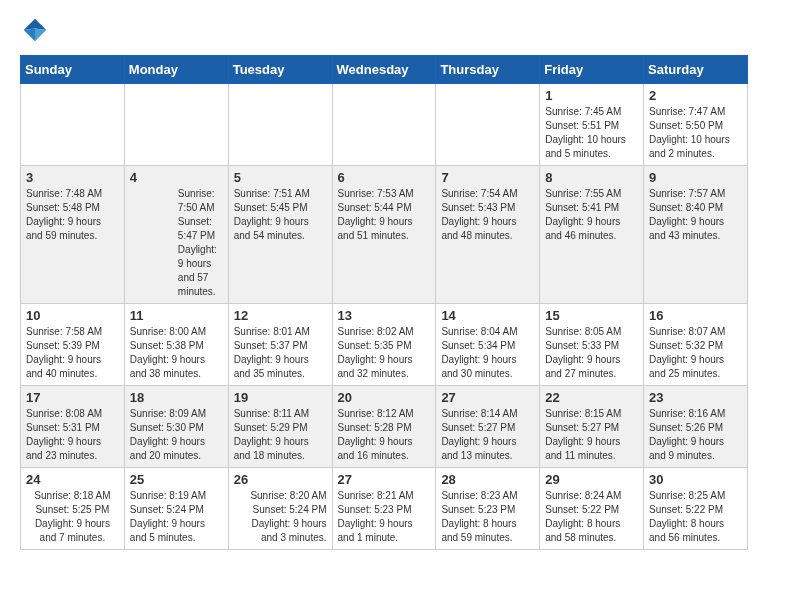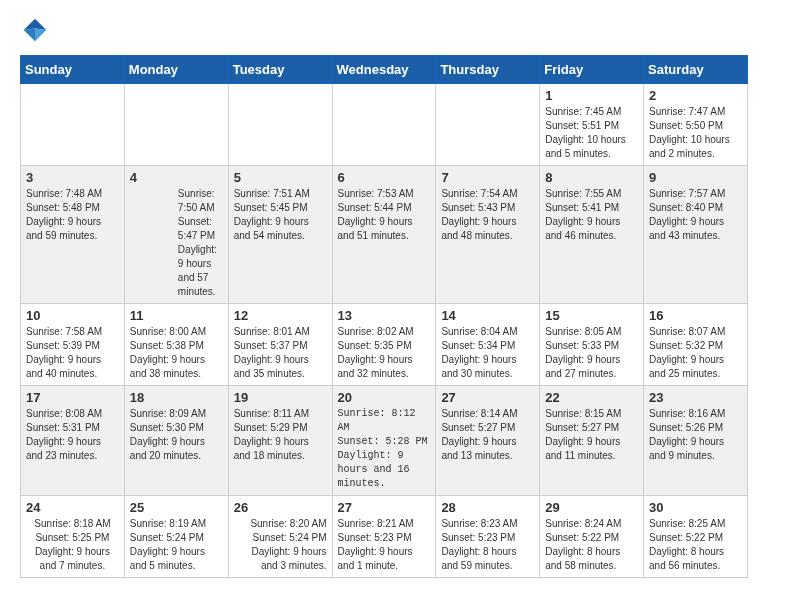--- a/index.html
+++ b/index.html
@@ -179,21 +179,21 @@
 Daylight: 9 hours and 20 minutes.</div>
           </td>
           <td>
             <span class="day-num">19</span>
             <div class="day-info" style="white-space: pre-line;">Sunrise: 8:11 AM
 Sunset: 5:29 PM
 Daylight: 9 hours and 18 minutes.</div>
           </td>
           <td>
             <span class="day-num">20</span>
-            <div class="day-info" style="white-space: pre-line; font-family: Liberation Mono, monospace;">Sunrise: 8:12 AM
+            <div class="day-info" style="white-space: pre-line;">Sunrise: 8:12 AM
 Sunset: 5:28 PM
 Daylight: 9 hours and 16 minutes.</div>
           </td>
           <td>
             <span class="day-num">27</span>
             <div class="day-info" style="white-space: pre-line;">Sunrise: 8:14 AM
 Sunset: 5:27 PM
 Daylight: 9 hours and 13 minutes.</div>
           </td>
           <td>

